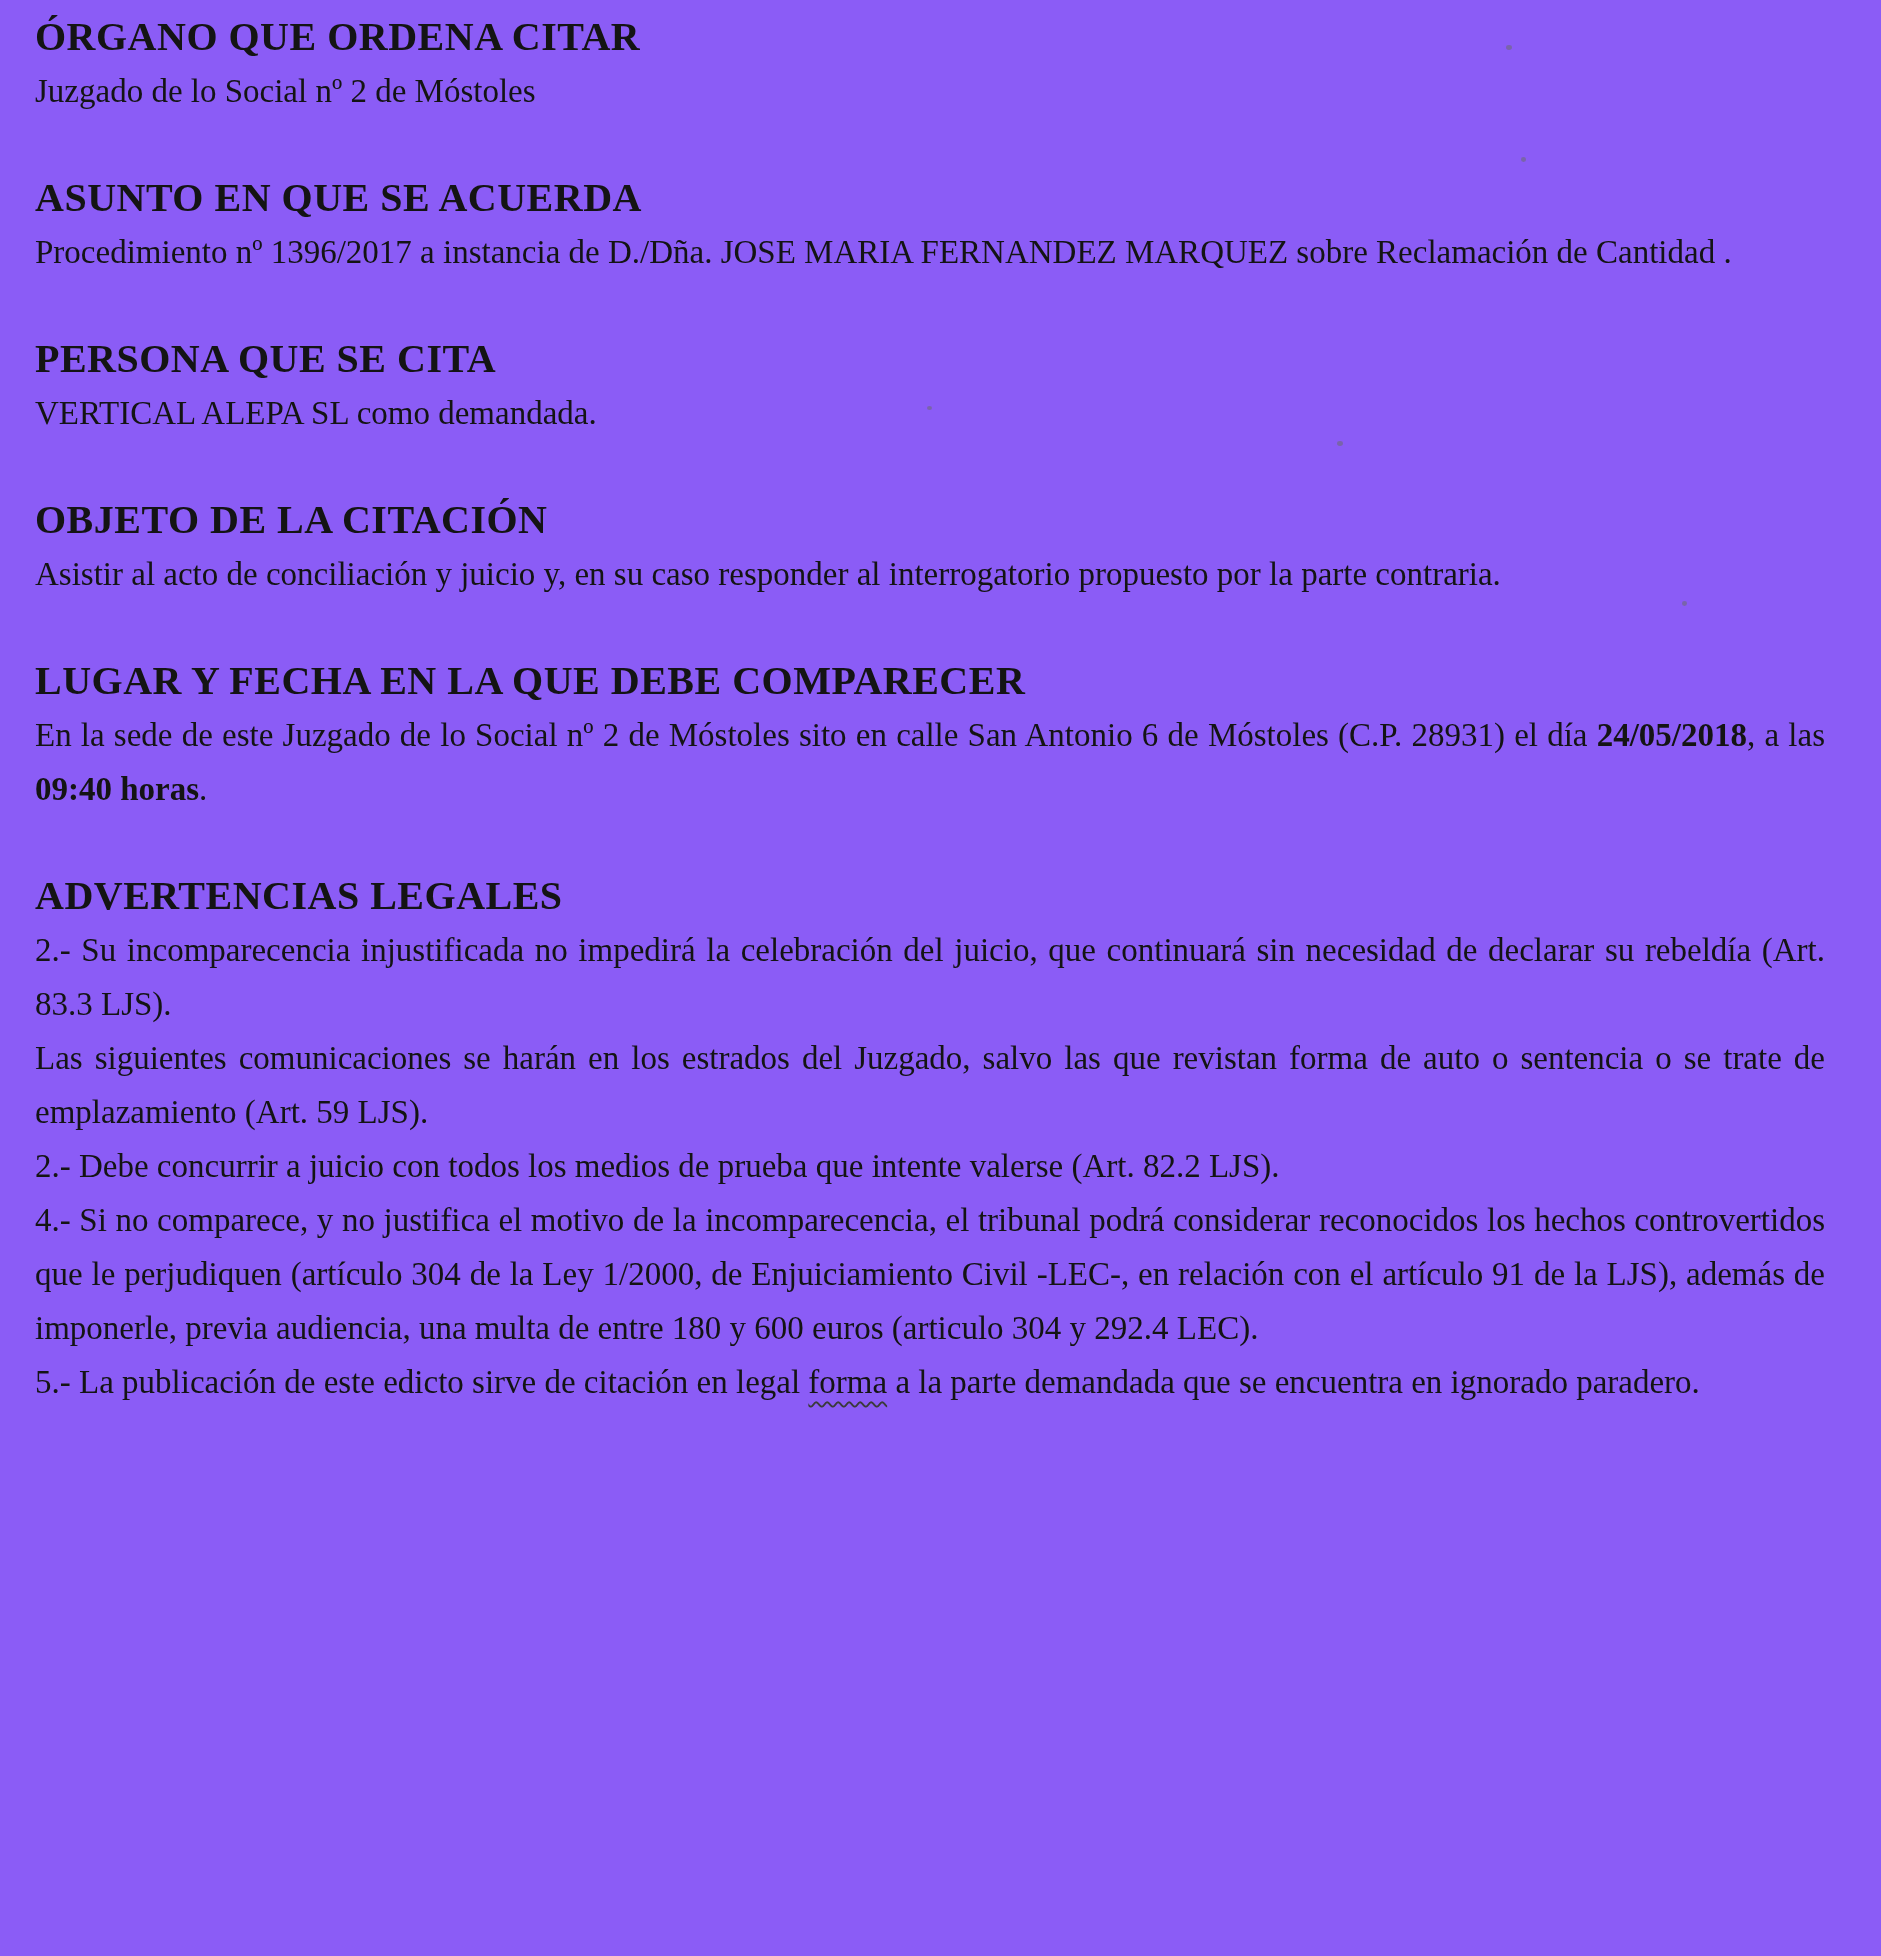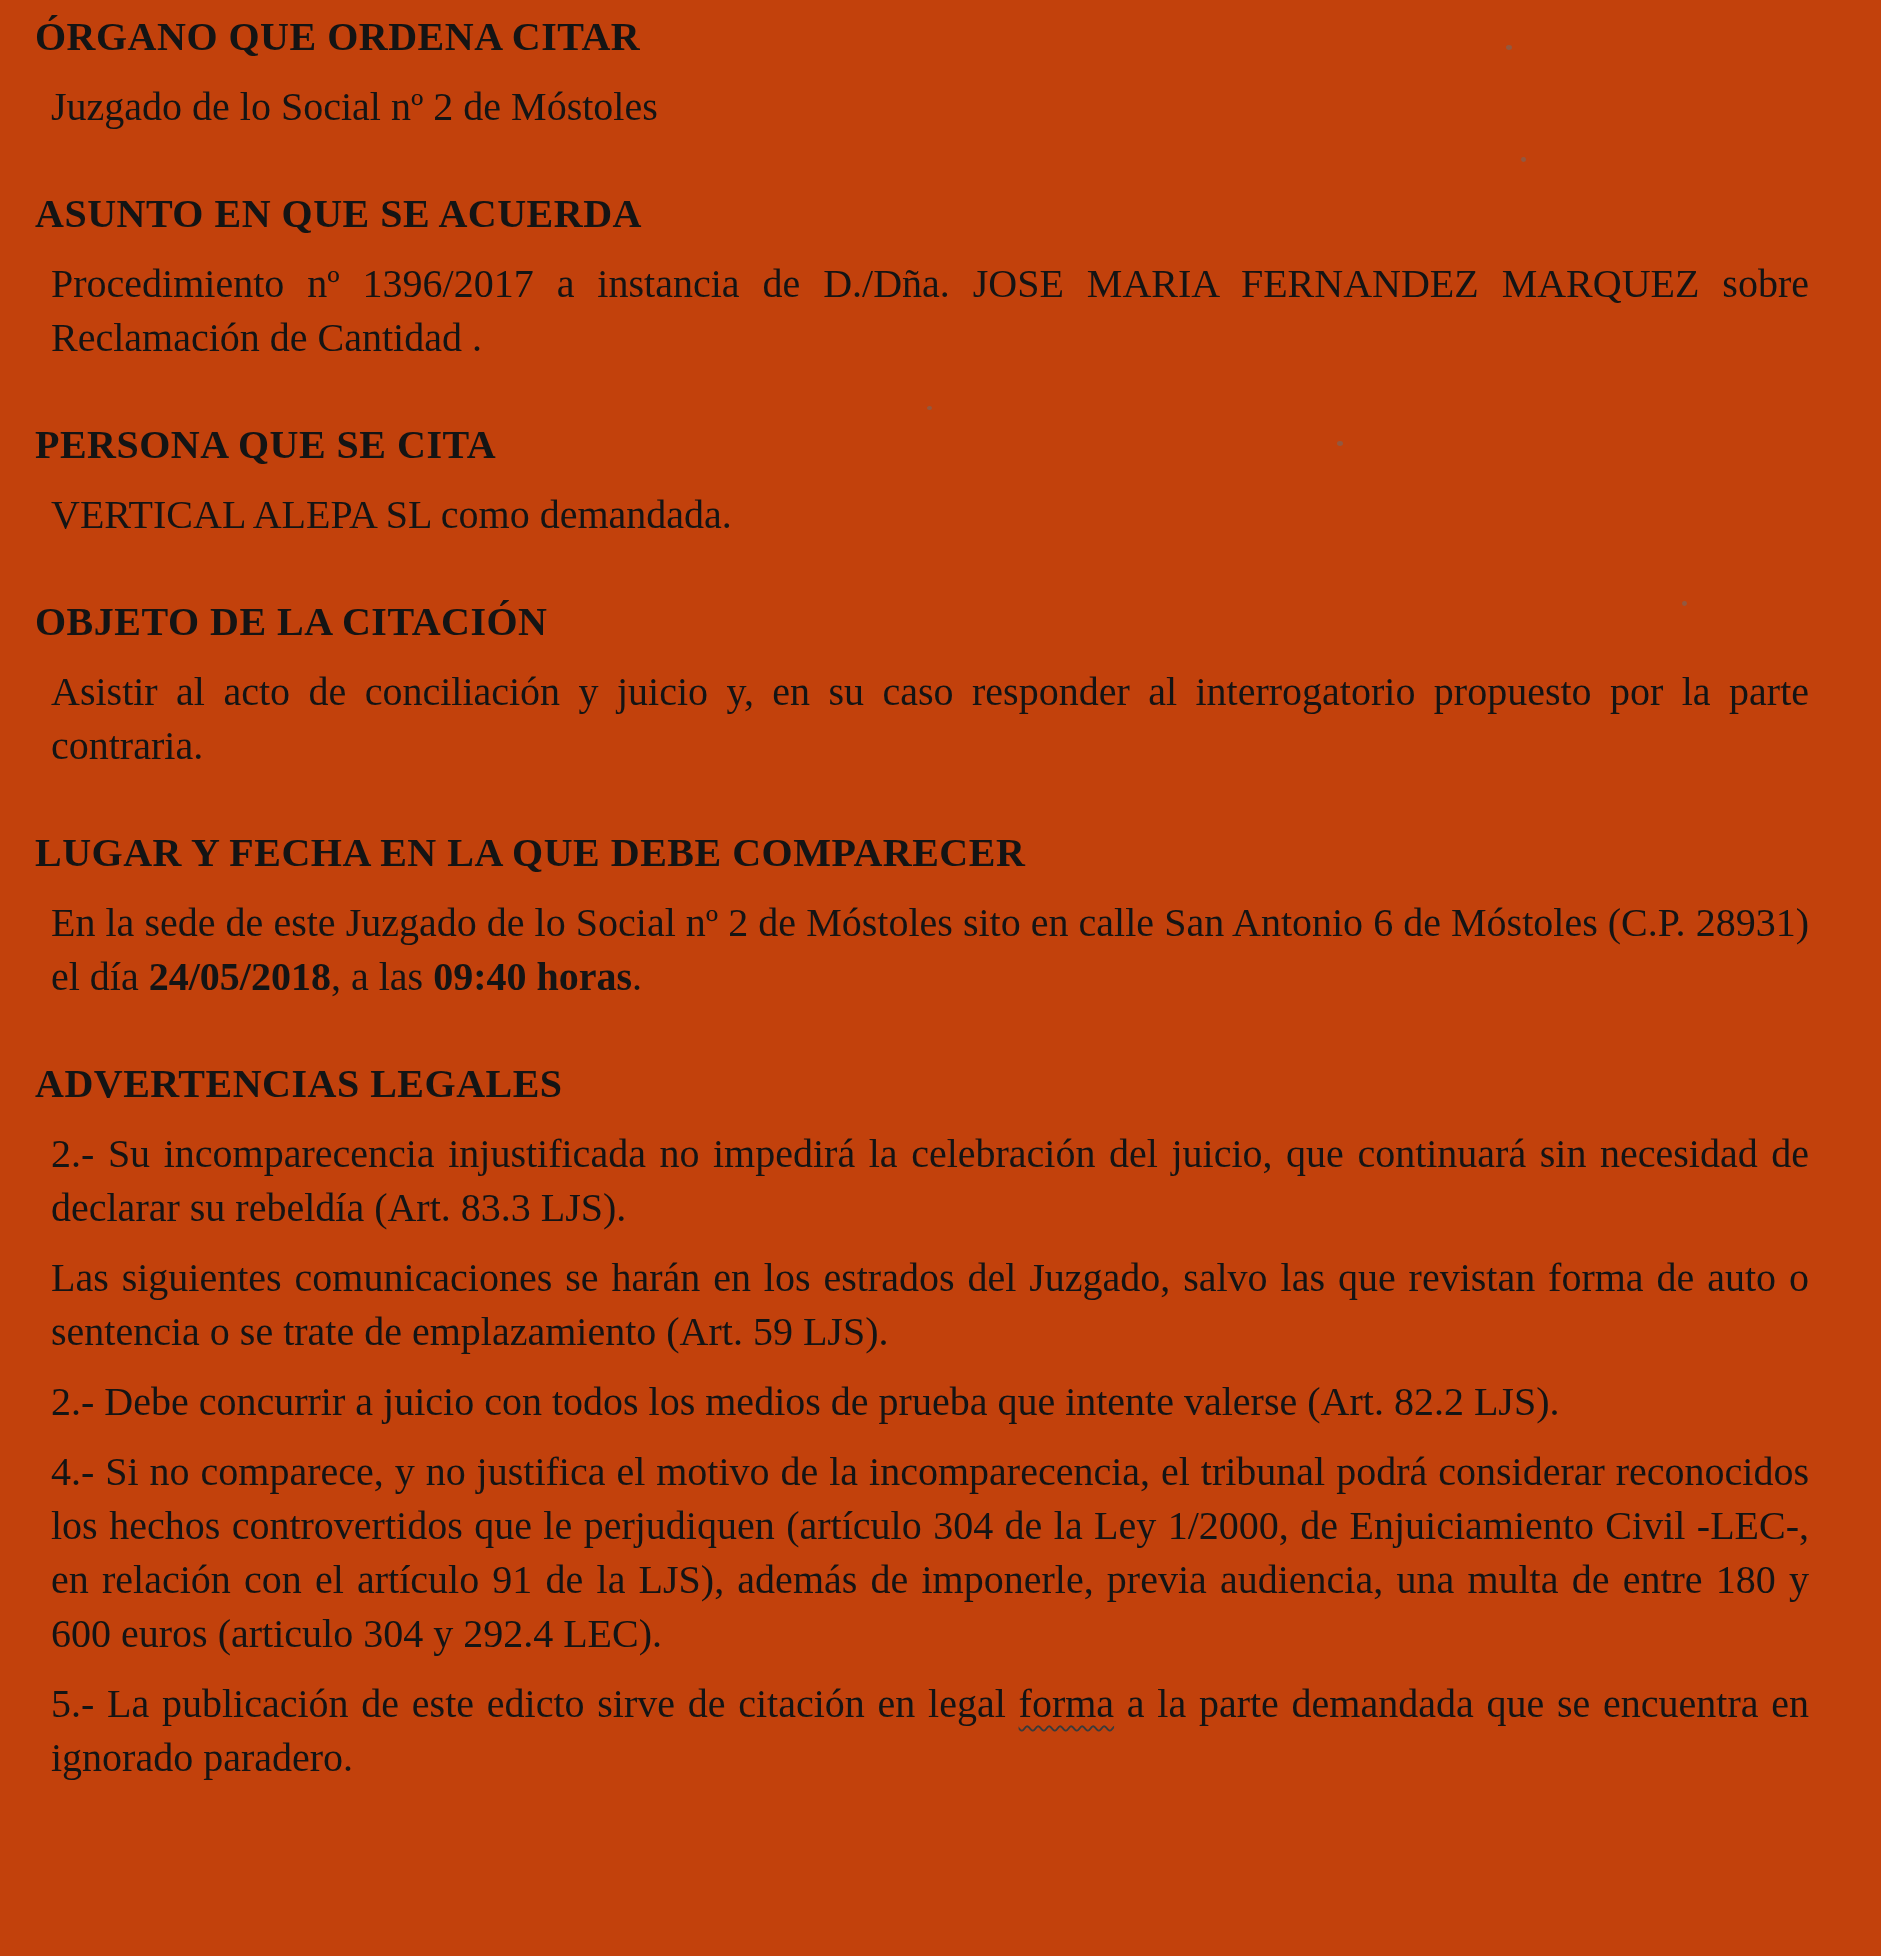--- a/index.html
+++ b/index.html
@@ -13,40 +13,40 @@
     font-family: "Liberation Serif", "DejaVu Serif", serif;
     color: #141414;
     -webkit-font-smoothing: antialiased;
   }
   .page {
     position: relative;
     box-sizing: border-box;
     width: 1882px;
     min-height: 1956px;
     padding: 9.8px 57px 39px 35px;
-    background: #c2410c;
+    background: #8b5cf6;
   }
   .sec {
     margin: 0 0 53px 0;
   }
   .sec:last-child {
     margin-bottom: 0;
   }
   .hd {
     margin: 0;
     font-size: 40px;
     line-height: 54px;
     font-weight: bold;
     letter-spacing: 0.5px;
   }
   .hd.center {
   }
   .bd {
-    margin: 16px;
-    font-size: 40px;
+    margin: 0;
+    font-size: 33px;
     line-height: 54px;
     text-align: justify;
   }
   .bd b {
     font-weight: bold;
   }
   .wavy {
     text-decoration: underline;
     text-decoration-style: wavy;
     text-decoration-thickness: 2px;

